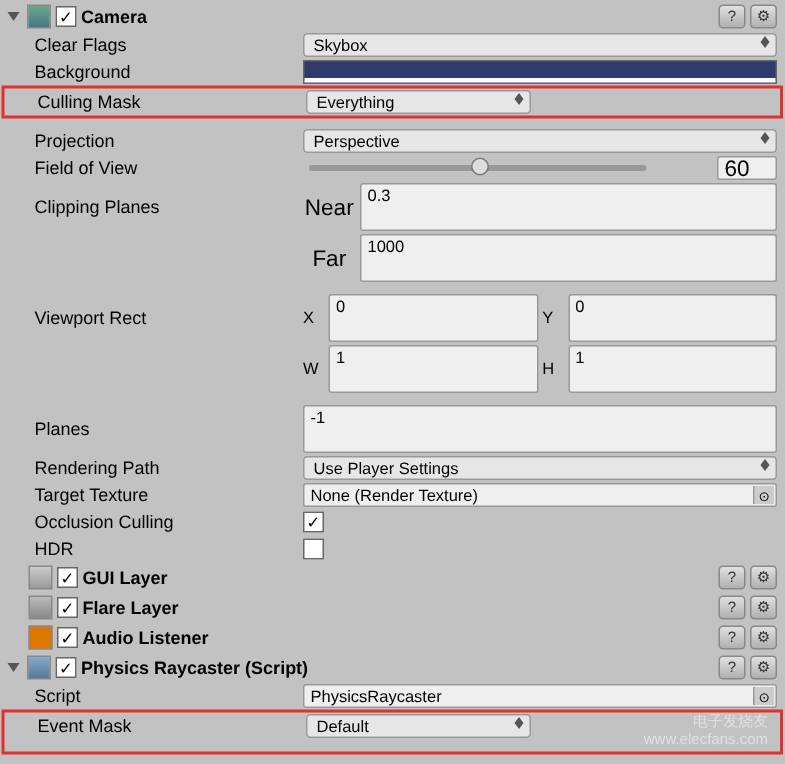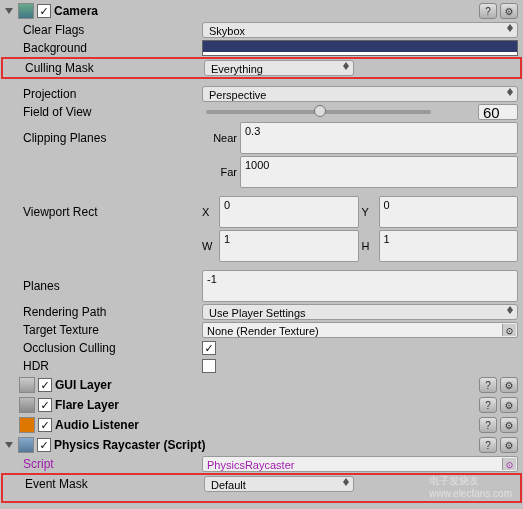--- a/index.html
+++ b/index.html
@@ -170,22 +170,22 @@
       border-radius: 2px;
       padding: 1px 4px;
       width: 40px;
       height: 16px;
       line-height: 14px;
       font-size: 15px;
       margin-left: 40px;
     }
     .sub-label {
       width: 35px;
-      text-align: right;
-      font-size: 11px;
+      text-align: center;
+      font-size: 15px;
     }
     .vec-label {
       width: 14px;
       font-size: 11px;
     }
     .object-field {
       background: #efefef;
       border: 1px solid #999;
       border-radius: 2px;
       padding: 1px 4px;
@@ -204,29 +204,30 @@
       background: #ccc;
       border-left: 1px solid #999;
       font-size: 9px;
       text-align: center;
     }
     .highlight-red {
       border: 2px solid #e03030;
       position: relative;
     }
     .disabled {
-      color: #a21caf;
+      color: #000000;
     }
     .watermark {
       position: absolute;
       right: 8px;
       bottom: 2px;
       color: rgba(255,255,255,0.5);
       font-size: 10px;
       pointer-events: none;
+      text-align: right;
     }
     .sep { height: 6px; }
     .subcomp {
       padding: 2px 4px 2px 18px;
       display: flex;
       align-items: center;
       gap: 3px;
       background: #c2c2c2;
     }
     .subcomp .title { font-weight: bold; flex: 1; }

